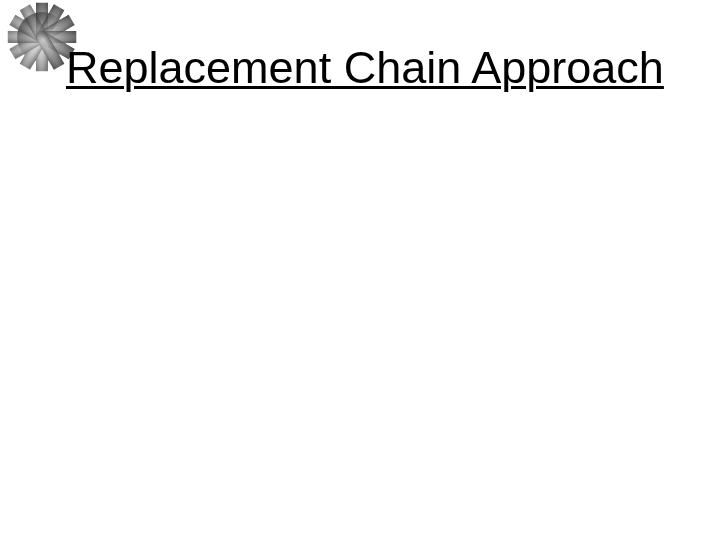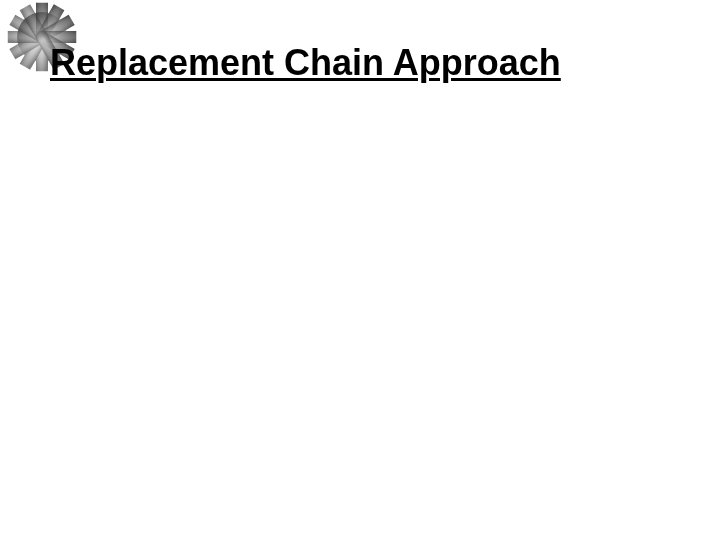--- a/index.html
+++ b/index.html
@@ -22,25 +22,25 @@
     width: 74px;
     height: 74px;
   }
   .gear-wrap svg {
     display: block;
     width: 74px;
     height: 74px;
   }
   .slide-title {
     position: absolute;
-    left: 50px;
+    left: 66px;
     top: 45px;
     margin: 0;
-    font-size: 36px;
-    font-weight: bold;
+    font-size: 45px;
+    font-weight: normal;
     line-height: 1;
     color: #000000;
     white-space: nowrap;
     text-decoration: underline;
     text-decoration-thickness: 3px;
     text-underline-offset: 3px;
   }
 </style>
 </head>
 <body>

